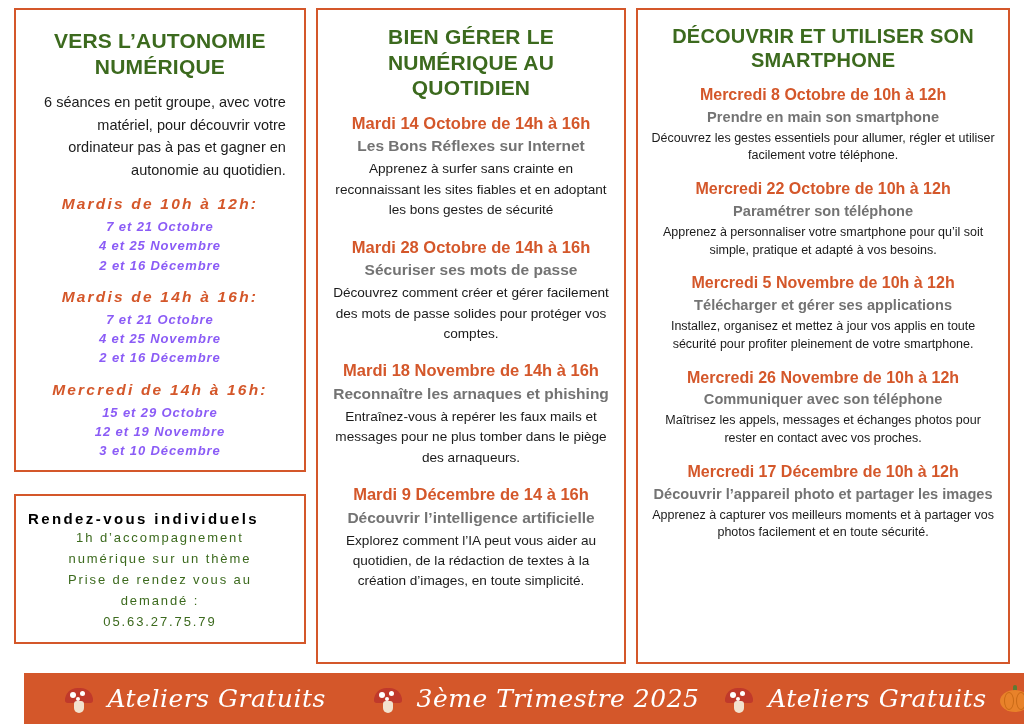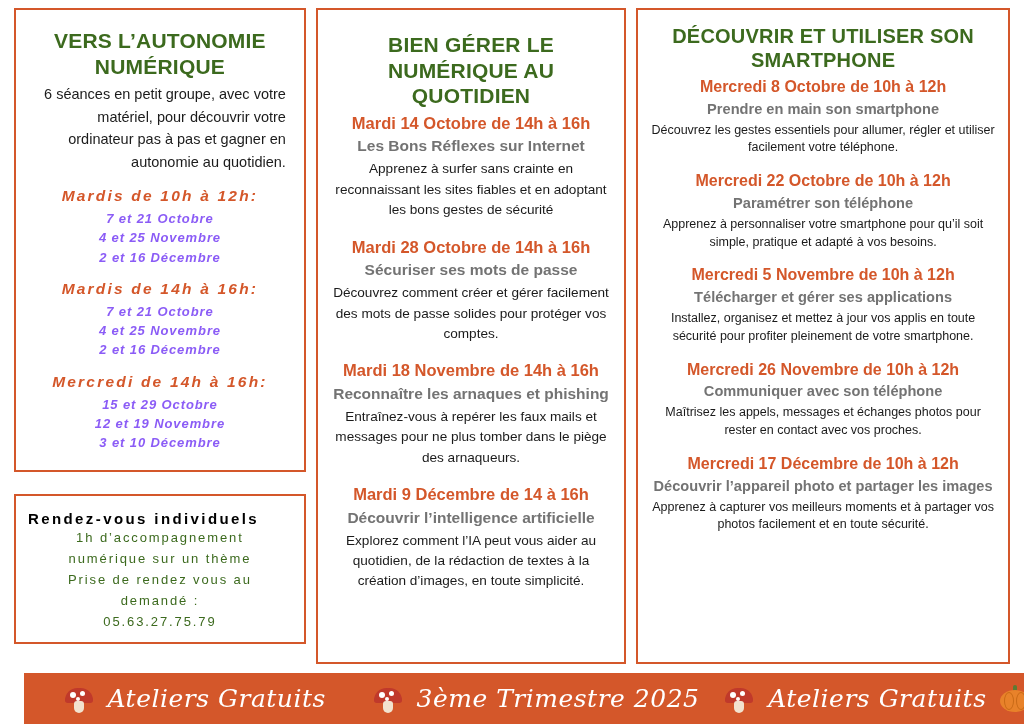--- a/index.html
+++ b/index.html
@@ -26,21 +26,21 @@
     padding: 8px 14px 0 14px;
     box-sizing: border-box;
     height: 664px;
   }
   .col {
     box-sizing: border-box;
     border: 2px solid #d4572a;
     position: relative;
   }
   .col-1 { width: 312px; border: none; }
-  .col-2 { width: 330px; padding: 16px 10px; }
+  .col-2 { width: 330px; padding: 8px 10px; }
   .col-3 { width: 398px; padding: 8px 10px; }
 
   .box {
     border: 2px solid #d4572a;
     box-sizing: border-box;
   }
   .box-intro {
     padding: 14px 18px 18px 18px;
     height: 464px;
   }
@@ -49,21 +49,21 @@
     padding: 14px 12px;
     height: 150px;
   }
 
   h1.title {
     color: #3c6a1e;
     font-size: 21px;
     font-weight: bold;
     text-align: center;
     line-height: 1.22;
-    margin: 6px 0 4px 0;
+    margin: 6px 0 12px 0;
     letter-spacing: 0.2px;
   }
   .col-1 h1.title { font-size: 21px; margin-top: 4px; }
   .col-2 h1.title { font-size: 21px; }
   .col-3 h1.title { font-size: 20px; }
 
   .intro-text {
     color: #1b1b1b;
     font-size: 14.5px;
     text-align: right;

